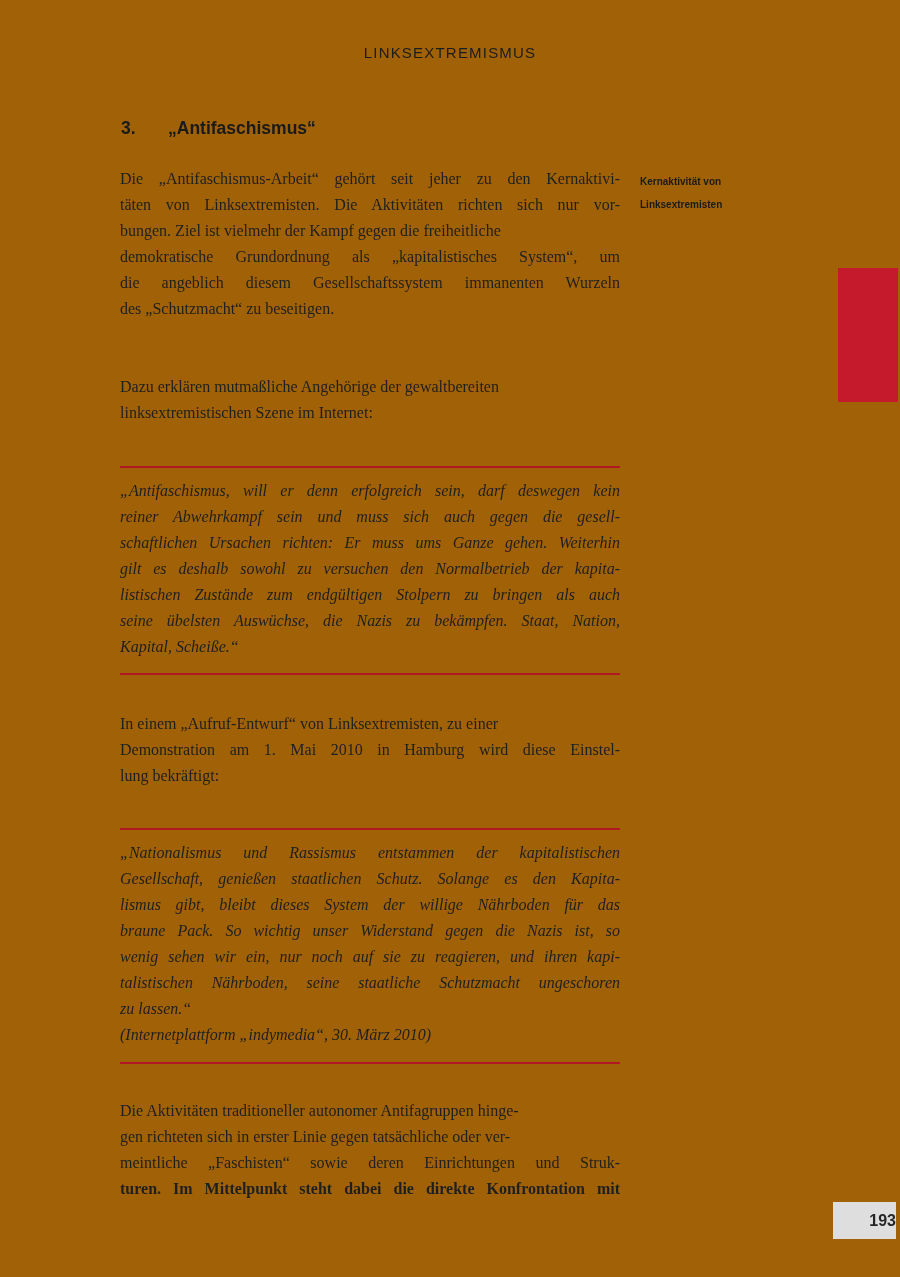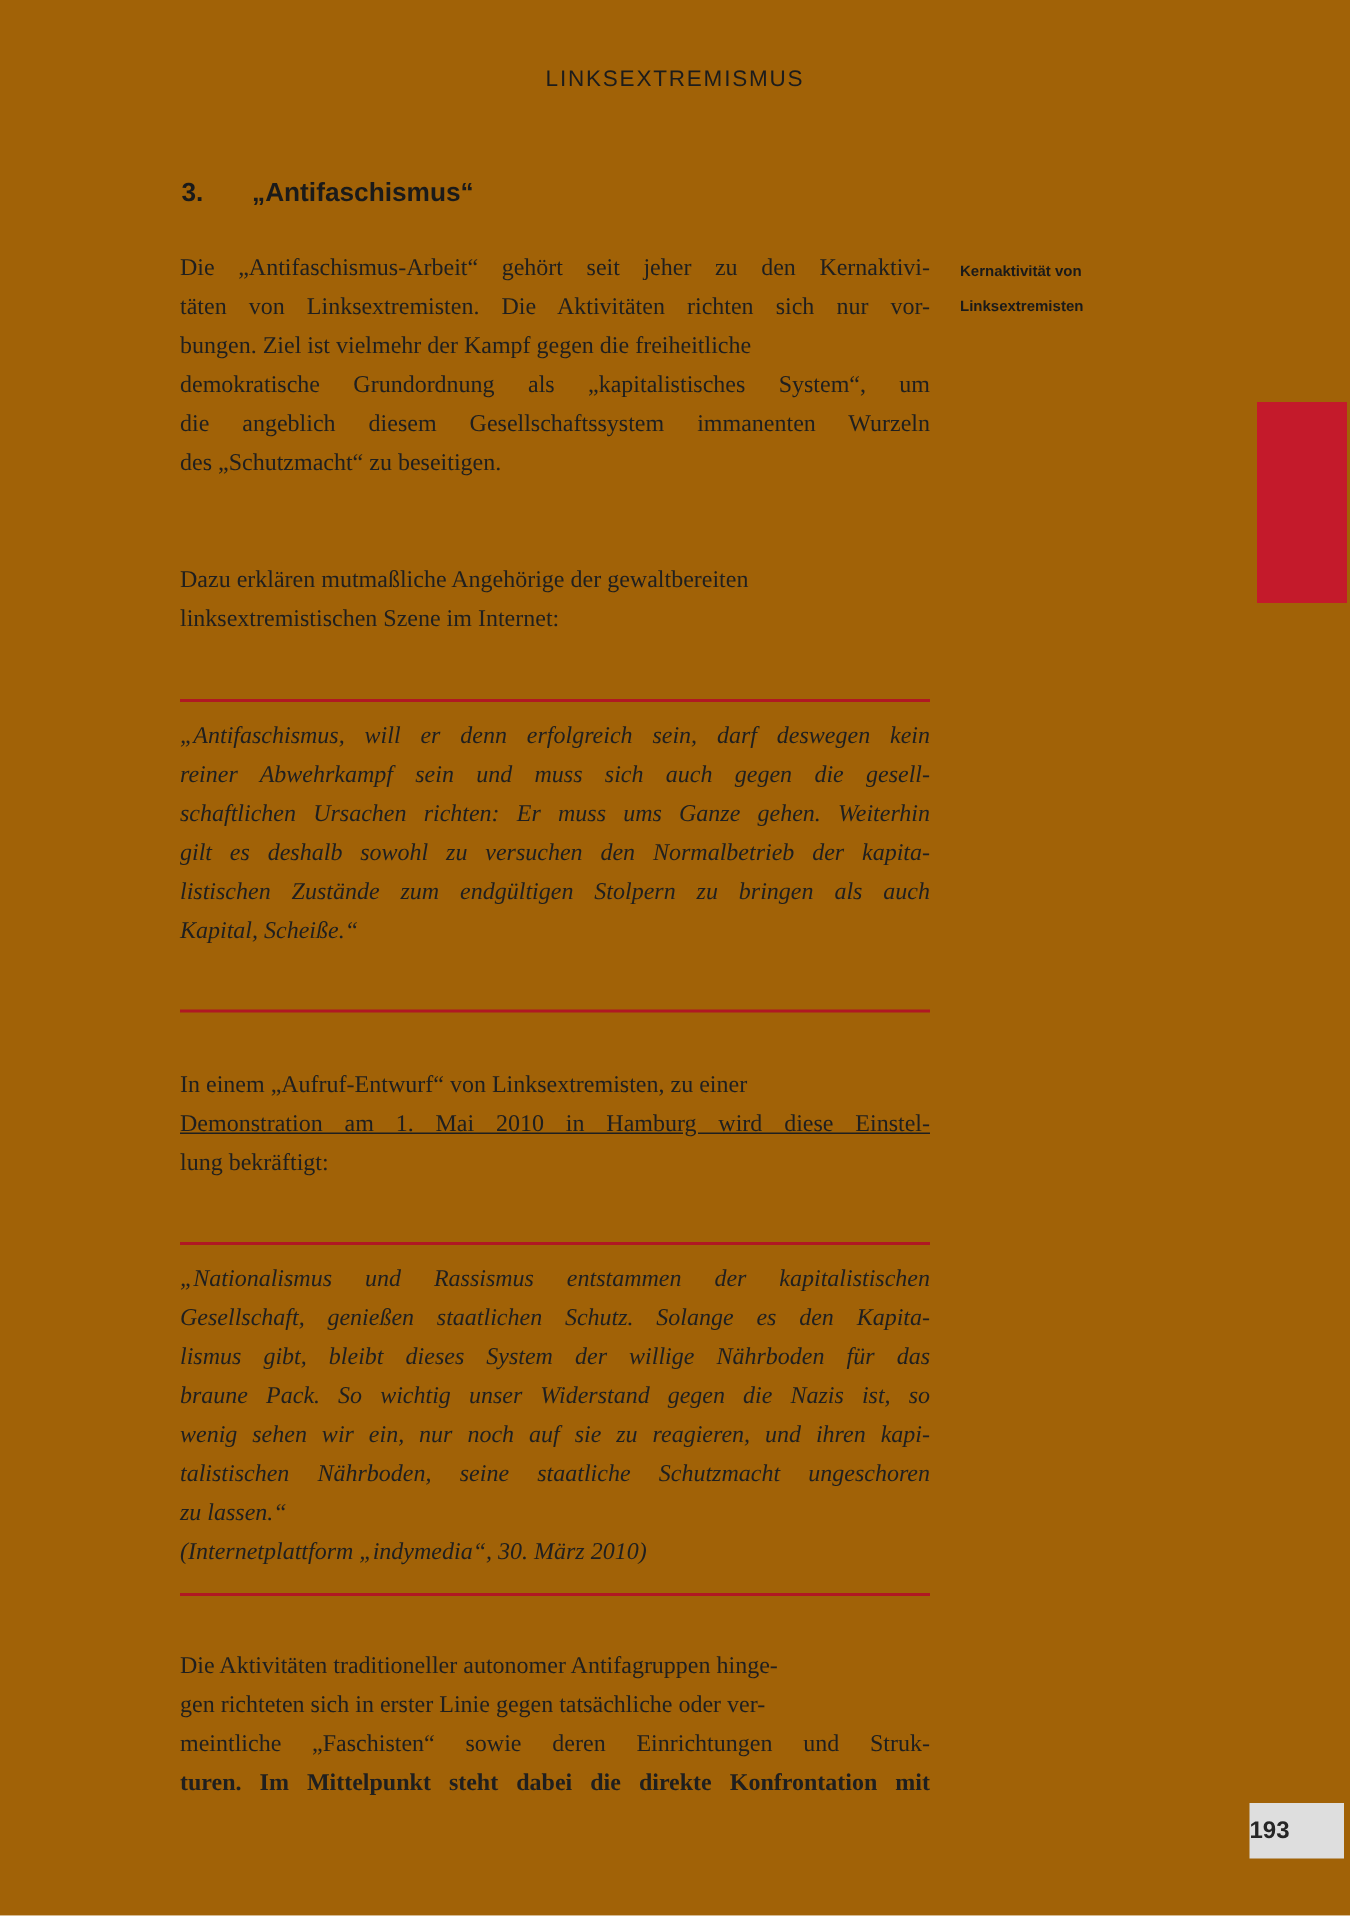--- a/index.html
+++ b/index.html
@@ -73,21 +73,21 @@
     position: absolute;
     top: 268px; left: 838px;
     width: 60px; height: 134px;
     background: var(--accent-red, #c41a2b);
   }
   .page-badge {
     position: absolute;
     top: 1202px; left: 833px;
     width: 63px; height: 37px;
     background: var(--page-box-bg, #dedede);
-    display: flex; align-items: center; justify-content: flex-start;
+    display: flex; align-items: center; justify-content: flex-end;
     font-family: "Liberation Sans", sans-serif;
     font-weight: bold;
     font-size: 16px;
     color: #262626;
   }
 </style>
 </head>
 <body>
 
 <div class="page">
@@ -113,27 +113,28 @@
       <span class="line">linksextremistischen Szene im Internet:</span>
     </div>
 
   <div class="rule rule1"></div>
   <div class="block q1 quote justify">
       <span class="line" style="text-align-last: justify;">„Antifaschismus, will er denn erfolgreich sein, darf deswegen kein</span>
       <span class="line" style="text-align-last: justify;">reiner Abwehrkampf sein und muss sich auch gegen die gesell-</span>
       <span class="line" style="text-align-last: justify;">schaftlichen Ursachen richten: Er muss ums Ganze gehen. Weiterhin</span>
       <span class="line" style="text-align-last: justify;">gilt es deshalb sowohl zu versuchen den Normalbetrieb der kapita-</span>
       <span class="line" style="text-align-last: justify;">listischen Zustände zum endgültigen Stolpern zu bringen als auch</span>
+      <span class="line" style="text-align-last: justify;">seine übelsten Auswüchse, die Nazis zu bekämpfen. Staat, Nation,</span>
       <span class="line">Kapital, Scheiße.“</span>
     </div>
   <div class="rule rule2"></div>
 
   <div class="block p3 justify">
       <span class="line">In einem „Aufruf-Entwurf“ von Linksextremisten, zu einer</span>
-      <span class="line" style="text-align-last: justify; text-decoration: underline;">Demonstration am 1. Mai 2010 in Hamburg wird diese Einstel-</span>
+      <span class="line" style="text-align-last: justify;">Demonstration am 1. Mai 2010 in Hamburg wird diese Einstel-</span>
       <span class="line">lung bekräftigt:</span>
     </div>
 
   <div class="rule rule3"></div>
   <div class="block q2 quote justify">
       <span class="line" style="text-align-last: justify;">„Nationalismus und Rassismus entstammen der kapitalistischen</span>
       <span class="line" style="text-align-last: justify;">Gesellschaft, genießen staatlichen Schutz. Solange es den Kapita-</span>
       <span class="line" style="text-align-last: justify;">lismus gibt, bleibt dieses System der willige Nährboden für das</span>
       <span class="line" style="text-align-last: justify;">braune Pack. So wichtig unser Widerstand gegen die Nazis ist, so</span>
       <span class="line" style="text-align-last: justify;">wenig sehen wir ein, nur noch auf sie zu reagieren, und ihren kapi-</span>

